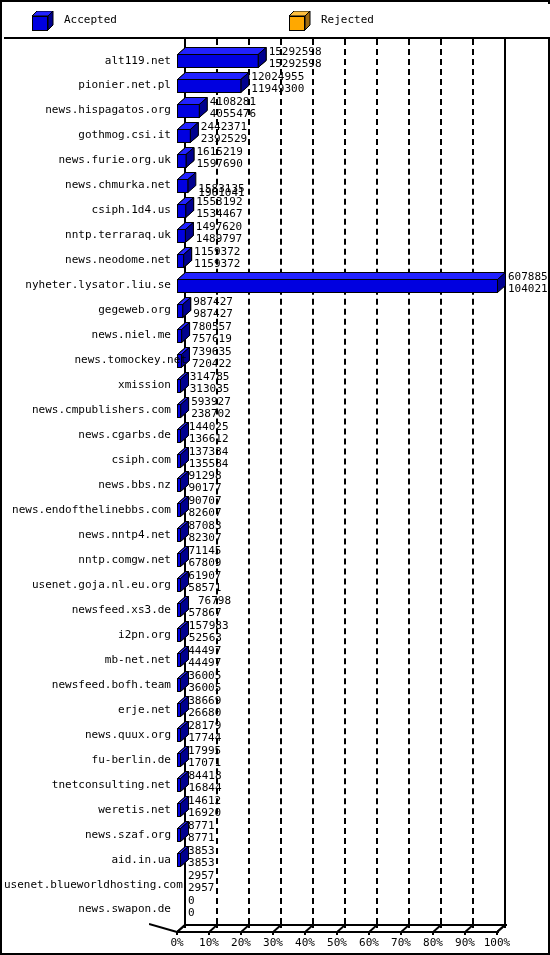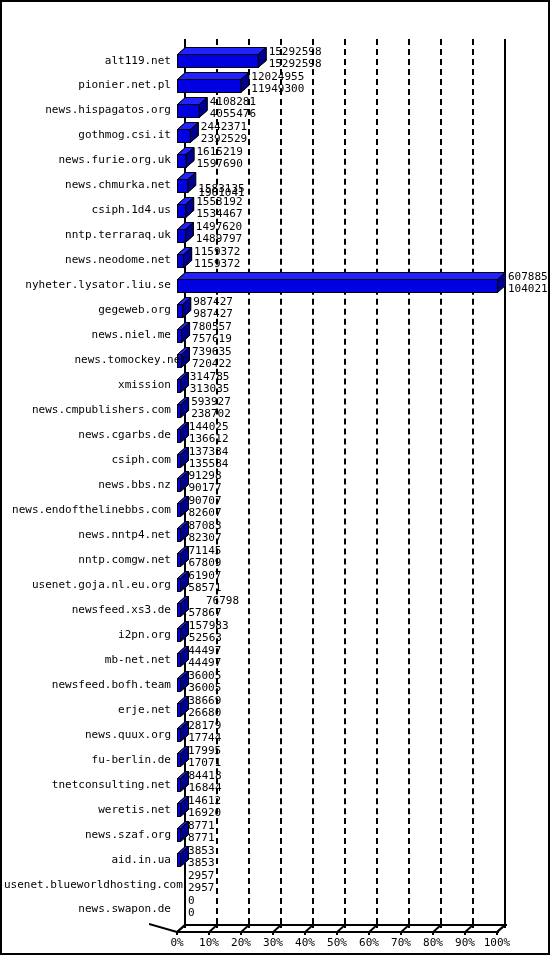--- a/index.html
+++ b/index.html
@@ -37,20 +37,44 @@
   #xtitle{
     position:absolute;width:100%;text-align:center;
     font-size:12px;font-weight:bold;letter-spacing:.5px;
   }
 </style>
 </head>
 <body>
 
 <div id="frame">
 
+  <div id="legend">
+    <div class="legend-entry" style="left:28px;">
+      <div class="legend-cube">
+          <div style="position:absolute;left:0;top:5px;width:16px;height:15px;background:#0000e0;border:1px solid #000;box-sizing:border-box"></div>
+          <div style="position:absolute;left:0;top:0;width:0;height:0;border-left:0 solid transparent;"></div>
+          <svg width="22" height="20" style="position:absolute;left:0;top:0">
+            <polygon points="0,5 5,0 21,0 16,5" fill="#2222ff" stroke="#000" stroke-width="1"></polygon>
+            <polygon points="16,5 21,0 21,14 16,19" fill="#00008f" stroke="#000" stroke-width="1"></polygon>
+          </svg>
+        </div>
+      <div class="legend-label" style="left:32px;">Accepted</div>
+    </div>
+    <div class="legend-entry" style="left:285px;">
+      <div class="legend-cube">
+          <div style="position:absolute;left:0;top:5px;width:16px;height:15px;background:#ffa800;border:1px solid #000;box-sizing:border-box"></div>
+          <div style="position:absolute;left:0;top:0;width:0;height:0;border-left:0 solid transparent;"></div>
+          <svg width="22" height="20" style="position:absolute;left:0;top:0">
+            <polygon points="0,5 5,0 21,0 16,5" fill="#ffc040" stroke="#000" stroke-width="1"></polygon>
+            <polygon points="16,5 21,0 21,14 16,19" fill="#a06a10" stroke="#000" stroke-width="1"></polygon>
+          </svg>
+        </div>
+      <div class="legend-label" style="left:32px;">Rejected</div>
+    </div>
+  </div>
 
   <div id="plot">
     <div id="grid-layer">
         <div style="position: absolute; left: 180px; top: 0px; height: 884.95px; width: 0px; border-left: 2px solid rgb(0, 0, 0);"></div>
         <div style="position: absolute; left: 212px; top: 0px; height: 884.95px; width: 0px; border-left: 2px dashed rgb(0, 0, 0);"></div>
         <div style="position: absolute; left: 244px; top: 0px; height: 884.95px; width: 0px; border-left: 2px dashed rgb(0, 0, 0);"></div>
         <div style="position: absolute; left: 276px; top: 0px; height: 884.95px; width: 0px; border-left: 2px dashed rgb(0, 0, 0);"></div>
         <div style="position: absolute; left: 308px; top: 0px; height: 884.95px; width: 0px; border-left: 2px dashed rgb(0, 0, 0);"></div>
         <div style="position: absolute; left: 340px; top: 0px; height: 884.95px; width: 0px; border-left: 2px dashed rgb(0, 0, 0);"></div>
         <div style="position: absolute; left: 372px; top: 0px; height: 884.95px; width: 0px; border-left: 2px dashed rgb(0, 0, 0);"></div>
@@ -466,21 +490,21 @@
         <div class="val-lbl" style="left: 184.48px; top: 431.49px;">91298</div>
         <div class="val-lbl" style="left: 184.48px; top: 443.49px;">90177</div>
         <div class="val-lbl" style="left: 184.48px; top: 456.46px;">90707</div>
         <div class="val-lbl" style="left: 184.48px; top: 468.46px;">82607</div>
         <div class="val-lbl" style="left: 184.448px; top: 481.43px;">87083</div>
         <div class="val-lbl" style="left: 184.448px; top: 493.43px;">82307</div>
         <div class="val-lbl" style="left: 184.384px; top: 506.4px;">71145</div>
         <div class="val-lbl" style="left: 184.384px; top: 518.4px;">67809</div>
         <div class="val-lbl" style="left: 184.32px; top: 531.37px;">61907</div>
         <div class="val-lbl" style="left: 184.32px; top: 543.37px;">58571</div>
-        <div class="val-lbl" style="left: 202px; top: 556.34px;">76798</div>
+        <div class="val-lbl" style="left: 194px; top: 556.34px;">76798</div>
         <div class="val-lbl" style="left: 184.416px; top: 568.34px;">57867</div>
         <div class="val-lbl" style="left: 184.832px; top: 581.31px;">157983</div>
         <div class="val-lbl" style="left: 184.832px; top: 593.31px;">52563</div>
         <div class="val-lbl" style="left: 184.224px; top: 606.28px;">44497</div>
         <div class="val-lbl" style="left: 184.224px; top: 618.28px;">44497</div>
         <div class="val-lbl" style="left: 184.192px; top: 631.25px;">36005</div>
         <div class="val-lbl" style="left: 184.192px; top: 643.25px;">36005</div>
         <div class="val-lbl" style="left: 184.192px; top: 656.22px;">38669</div>
         <div class="val-lbl" style="left: 184.192px; top: 668.22px;">26680</div>
         <div class="val-lbl" style="left: 184.16px; top: 681.19px;">28179</div>

